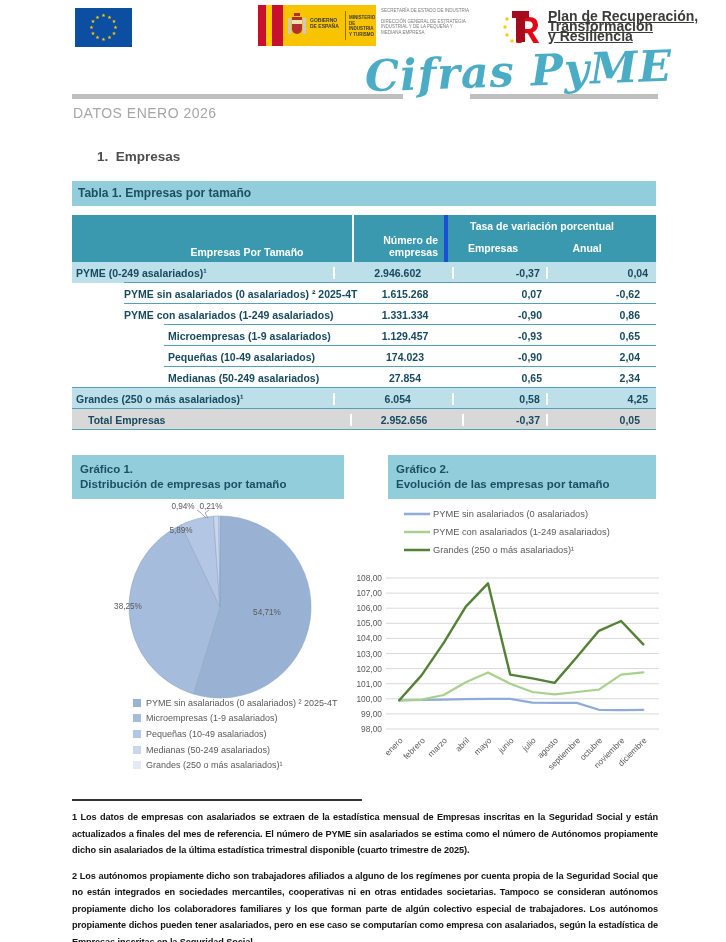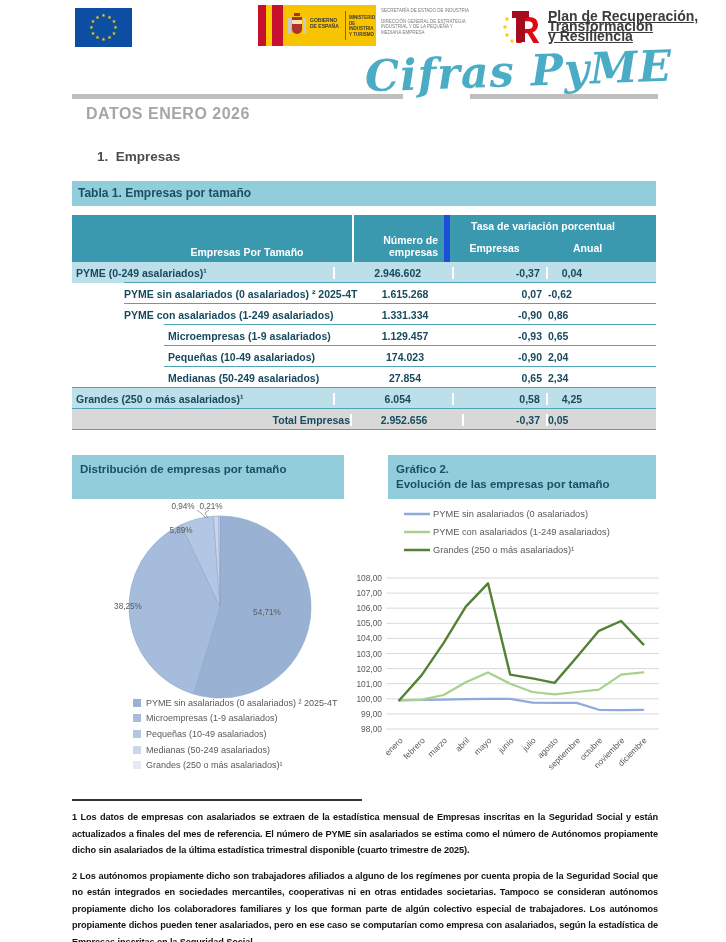--- a/index.html
+++ b/index.html
@@ -22,44 +22,44 @@
   .gov-sub{left:381px;top:8px;width:92px;font-size:4.5px;color:#7A7A7A;line-height:5.5px;}
   .gov-sub div{margin-bottom:5px;}
 
   .prtr-text{left:548px;top:11px;font-size:14px;font-weight:bold;color:#3C3C3B;line-height:10px;text-decoration:underline;}
 
   .bar1{left:72px;top:94px;width:331px;height:5px;background:#BFBFBF;}
   .bar2{left:470px;top:94px;width:188px;height:5px;background:#BFBFBF;}
   .brand{right:54px;top:46px;font-family:"DejaVu Serif",serif;font-style:italic;font-weight:bold;
          font-size:43px;color:#4BACC6;transform:rotate(-2deg);letter-spacing:1px;}
 
-  .datos{left:86px;top:105px;font-size:16px;font-weight:bold;color:#A6A6A6;letter-spacing:.5px;}
+  .datos{left:73px;top:105px;font-size:14px;font-weight:normal;color:#A6A6A6;letter-spacing:.5px;}
   .sec-title{left:97px;top:149px;font-size:13.5px;font-weight:bold;color:#4D4D4D;white-space:pre;}
 
   
   .tbl-banner{left:72px;top:181px;width:584px;height:25px;background:#92CDDC;color:#1D4F63;
               font-size:12px;font-weight:bold;line-height:25px;padding-left:6px;box-sizing:border-box;}
   .tbl{left:72px;top:215px;width:584px;}
   .tbl-head{display:flex;background:#3A99AF;color:#fff;height:47px;font-weight:bold;font-size:10.5px;}
   .th1{width:280px;display:flex;align-items:flex-end;justify-content:center;
        padding:0 0 4px 70px;box-sizing:border-box;}
   .th2{width:92px;display:flex;flex-direction:column;justify-content:flex-end;text-align:right;
        padding:0 6px 4px 0;box-sizing:border-box;border-left:2px solid #fff;line-height:12px;}
-  .thg{width:192px;border-left:6px solid #1d4ed8;box-sizing:border-box;display:flex;
+  .thg{width:192px;border-left:4px solid #1d4ed8;box-sizing:border-box;display:flex;
        flex-direction:column;justify-content:space-between;}
   .thg-title{text-align:center;padding-top:5px;}
   .thg-cols{display:flex;}
   .thg-m{width:92px;text-align:center;padding-bottom:4px;box-sizing:border-box;}
   .thg-a{width:100px;text-align:center;padding-bottom:8px;box-sizing:border-box;}
   .trow{position:relative;display:flex;height:21px;align-items:center;
         font-weight:bold;font-size:10.5px;color:#174A5E;}
   .trow .lab{width:280px;box-sizing:border-box;white-space:nowrap;}
   .trow .c2{width:112px;text-align:center;padding-right:6px;box-sizing:border-box;}
   .trow .c3{width:84px;text-align:right;padding-right:6px;box-sizing:border-box;}
-  .trow .c4{width:100px;padding-right:8px;box-sizing:border-box;}
+  .trow .c4{width:100px;text-align:right;padding-right:8px;box-sizing:border-box;}
   .trow.blue{background:#BCDFEA;gap:14px;}
   .trow.gray{background:#D8D8D8;}
   .trow.blue .lab,.trow.blue .c2,.trow.blue .c3,
   .trow.gray .lab,.trow.gray .c2,.trow.gray .c3{border-right:2px solid #fff;}
   .rowline{position:absolute;bottom:0;right:0;height:1px;background:#4FA3B8;}
 
   
   .g-banner{height:44px;background:#92CDDC;color:#1D4F63;font-weight:bold;font-size:11.5px;
             line-height:15px;padding:7px 0 0 8px;box-sizing:border-box;}
   .g1-banner{left:72px;top:455px;width:272px;}
@@ -197,30 +197,31 @@
           <div class="rowline" style="left: 0px;"></div>
         </div>
         <div class="trow blue">
           <div class="lab" style="padding-left: 4px;">Grandes (250 o más asalariados)¹</div>
           <div class="c2">6.054</div>
           <div class="c3">0,58</div>
           <div class="c4">4,25</div>
           <div class="rowline" style="left: 0px;"></div>
         </div>
         <div class="trow gray">
-          <div class="lab" style="padding-left: 16px; text-align: right;">Total Empresas</div>
+          <div class="lab" style="padding-left: 16px;">Total Empresas</div>
           <div class="c2">2.952.656</div>
           <div class="c3">-0,37</div>
           <div class="c4">0,05</div>
           <div class="rowline" style="left: 0px;"></div>
         </div>
       </div>
   </div>
 
   <div class="abs g-banner g1-banner">
+    <div>Gráfico 1.</div>
     <div>Distribución de empresas por tamaño</div>
   </div>
   <div class="abs g-banner g2-banner">
     <div>Gráfico 2.</div>
     <div>Evolución de las empresas por tamaño</div>
   </div>
 
   <svg id="pie-svg" class="abs" style="left:85px;top:498px" width="290" height="212">
       <path d="M 135 109 L 135.00 18.00 A 91 91 0 1 1 108.46 196.04 Z" fill="#99B2D4" stroke="#8FA6C8" stroke-width="0.6"></path>
       <path d="M 135 109 L 108.46 196.04 A 91 91 0 0 1 96.05 26.76 Z" fill="#A6BCDC" stroke="#8FA6C8" stroke-width="0.6"></path>

